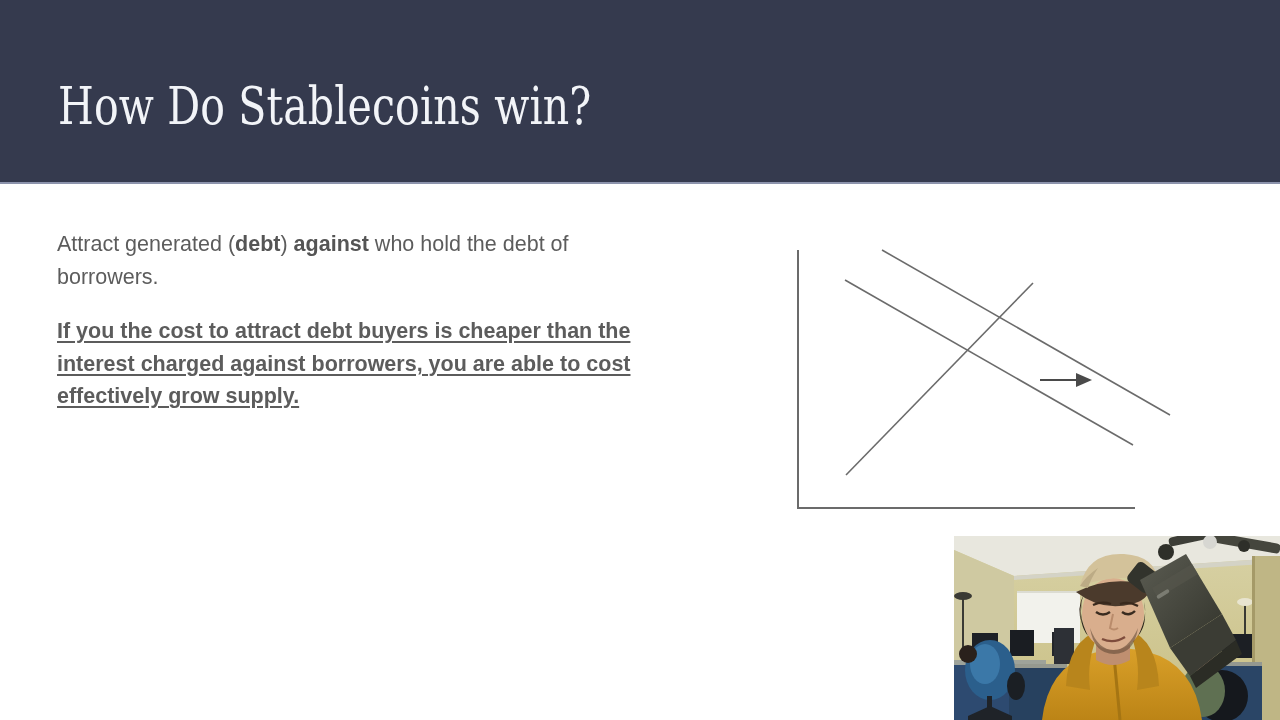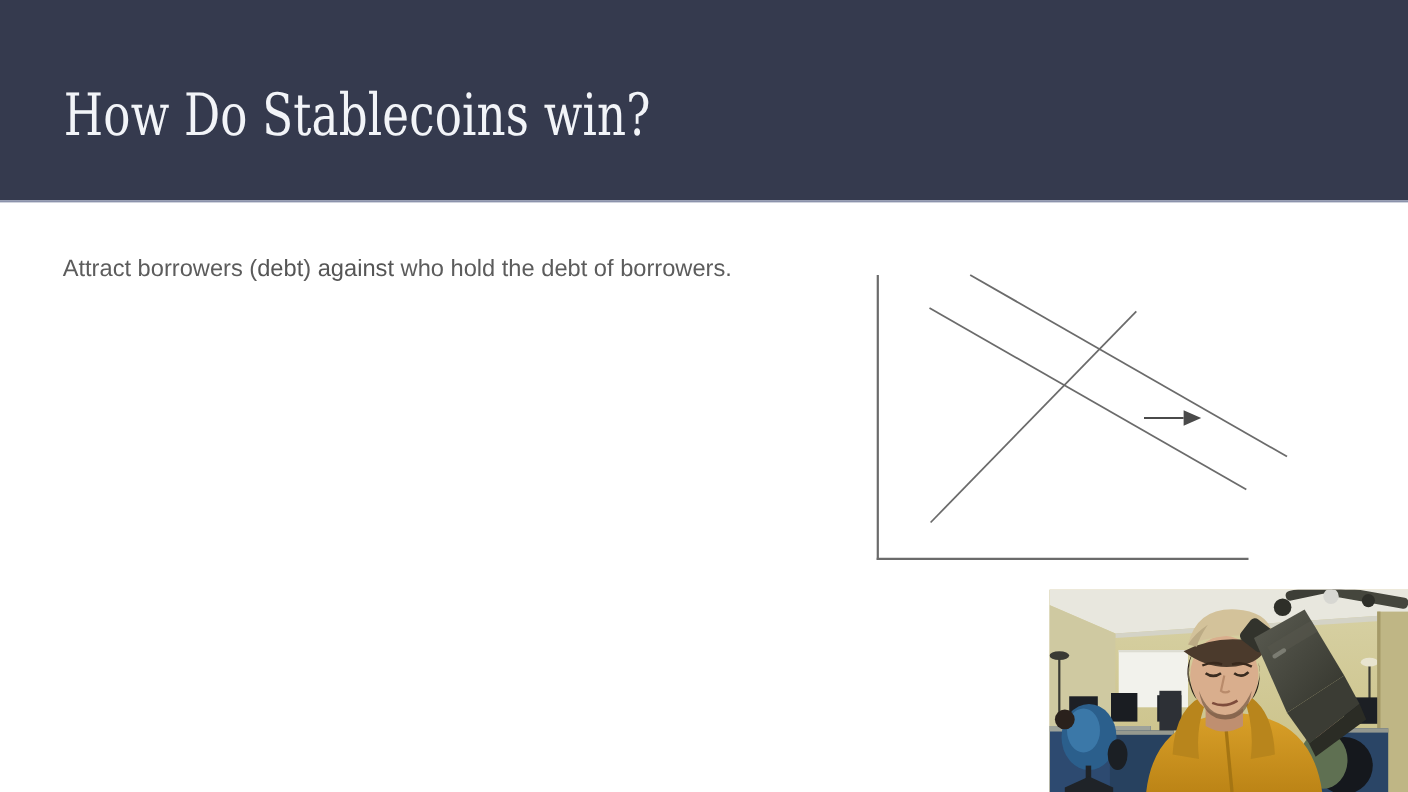--- a/index.html
+++ b/index.html
@@ -56,21 +56,21 @@
     left: 57px;
     top: 228px;
     width: 610px;
   }
   .para {
     color: #5c5c5c;
     font-size: 21.5px;
     line-height: 32.5px;
     margin: 0;
   }
-  .para b { font-weight: 400; color: #555555; }
+  .para b { font-weight: 700; color: #555555; }
   #para-intro { margin-bottom: 22px; }
   #para-emphasis {
     font-weight: 700;
     text-decoration: underline;
     text-underline-offset: 3px;
     color: #5c5c5c;
     margin-bottom: 22px;
   }
   #para-inequality { color: #5c5c5c; }
   
@@ -97,22 +97,23 @@
 <body>
 
 <div id="slide">
 
   <div id="title-band"></div>
   <div id="title-band-rule"></div>
   <div id="slide-title">How Do Stablecoins win?</div>
 
   <div id="body-col">
 
-    <p class="para" id="para-intro"><span>Attract borrowers (</span><b>debt</b><span>) </span><b>against</b><span> who hold the debt of borrowers.</span></p>
-
+    <p class="para" id="para-intro"><span>Attract generated (</span><b>debt</b><span>) </span><b>against</b><span> who hold the debt of borrowers.</span></p>
+
+    <p class="para" id="para-emphasis">If you the cost to attract debt buyers is cheaper than the interest charged against borrowers, you are able to cost effectively grow supply.</p>
 
 
   </div>
 
   <div id="sd-figure">
     <svg width="420" height="300" viewBox="0 0 420 300">
 
       <line x1="18" y1="18" x2="18" y2="277" stroke="#6b6b6b" stroke-width="2"></line>
 
       <line x1="17" y1="276" x2="355" y2="276" stroke="#6b6b6b" stroke-width="2"></line>

